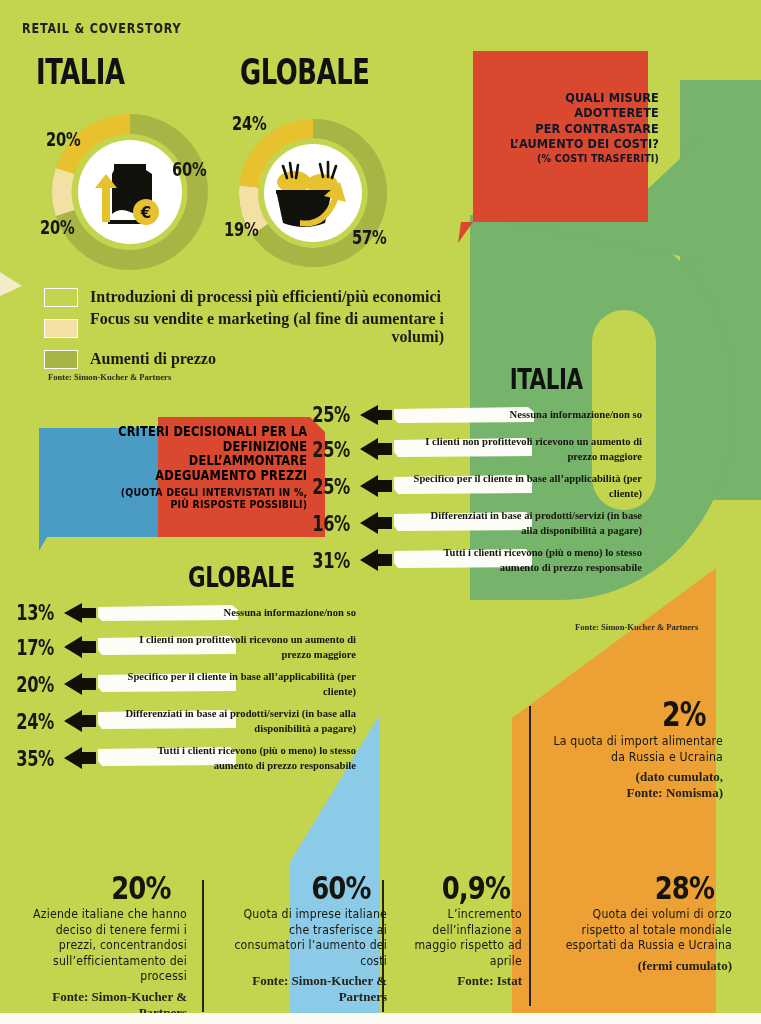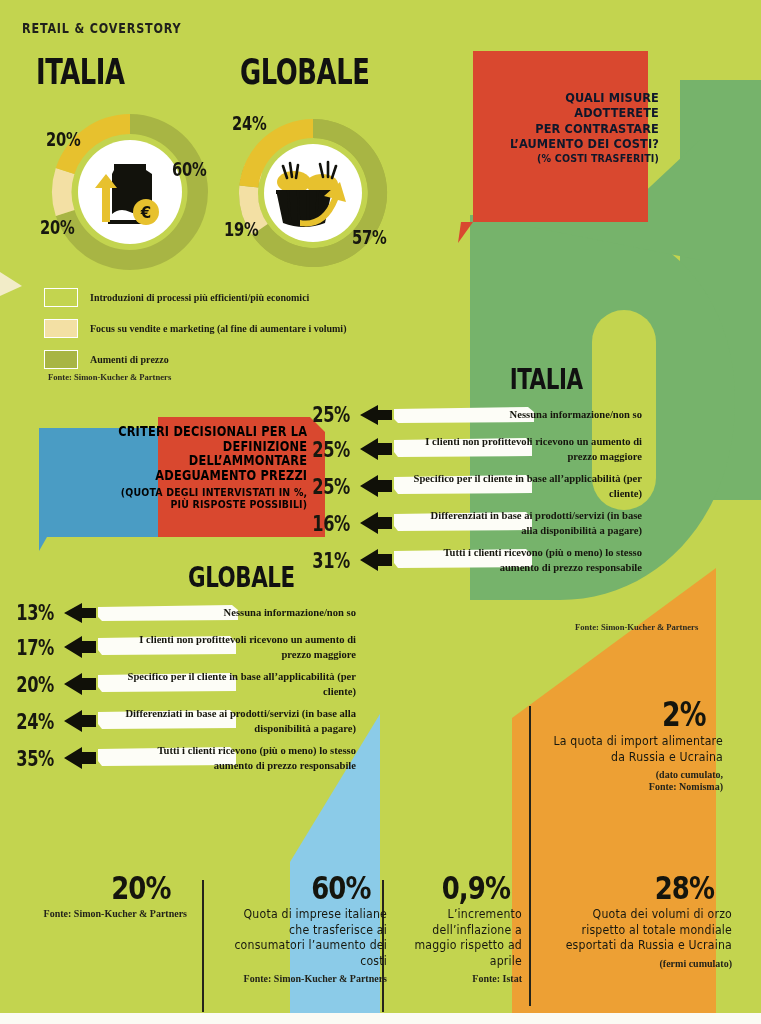--- a/index.html
+++ b/index.html
@@ -40,21 +40,21 @@
   #donut2{left:228px;top:108px;width:170px;height:170px;}
   .donut-lab{
     position:absolute;font-weight:bold;color:#16160f;font-size:19px;
     transform:scaleX(.86);transform-origin:left center;letter-spacing:-.3px;
   }
 
   
   #legend{position:absolute;left:44px;top:286px;width:400px;}
   .lg-row{display:flex;align-items:center;height:22px;margin-bottom:9px;}
   .lg-sw{width:34px;height:19px;border:1.6px solid #ffffff;box-sizing:border-box;flex:0 0 auto;}
-  .lg-tx{margin-left:12px;font-size:10px;font-weight:bold;color:#1b1b14;}
+  .lg-tx{margin-left:12px;font-size:16px;font-weight:bold;color:#1b1b14;}
   .src{font-size:8.6px;font-weight:bold;color:#2a2a20;}
   #legend-src{position:absolute;left:48px;top:372px;}
 
   
   #banner{position:absolute;left:39px;top:417px;width:286px;height:126px;}
   #banner .btxt{
     position:absolute;left:64px;top:8px;width:215px;color:#000000;font-weight:bold;
     line-height:1.1;
   }
   #banner .b1{font-size:13.3px;letter-spacing:.2px;transform:scaleX(.95);transform-origin:left top;}
@@ -86,21 +86,21 @@
   
   #stat-orange{position:absolute;left:548px;top:698px;width:175px;}
   .bigpct{
     font-size:33px;font-weight:bold;color:#15150d;line-height:1;
     letter-spacing:-1px;transform:scaleX(.9);transform-origin:left bottom;
   }
   .statdesc{
     font-size:12.2px;color:#18180f;line-height:1.28;margin-top:3px;
     letter-spacing:.2px;
   }
-  .statnote{font-size:10px;font-weight:bold;color:#23231a;line-height:1.2;margin-top:4px;}
+  .statnote{font-size:13px;font-weight:bold;color:#23231a;line-height:1.2;margin-top:4px;}
   #rule-orange{position:absolute;left:529px;top:706px;width:1.6px;height:300px;background:#24241a;}
 
   
   .bstat{position:absolute;width:165px;}
   .bstat .bigpct{font-size:32px;}
   #bs0{left:22px;top:872px;}
   #bs1{left:222px;top:872px;}
   #bs2{left:402px;top:872px;width:120px;}
   #bs3{left:552px;top:872px;width:180px;}
   .vrule{position:absolute;width:1.6px;background:#24241a;top:880px;height:132px;}
@@ -380,20 +380,21 @@
     <div class="statdesc cond">La quota di import alimentare da Russia e Ucraina</div>
     <div class="statnote serif" style="white-space:pre-line;">(dato cumulato,
 Fonte: Nomisma)</div>
   </div>
 
   <div class="vrule" id="vr1"></div>
   <div class="vrule" id="vr2"></div>
 
   <div class="bstat" id="bs0">
     <div class="bigpct cond">20%</div>
+    <div class="statdesc cond">Aziende italiane che hanno deciso di tenere fermi i prezzi, concentrandosi sull’efficientamento dei processi</div>
     <div class="statnote serif">Fonte: Simon-Kucher &amp; Partners</div>
   </div>
 
   <div class="bstat" id="bs1">
     <div class="bigpct cond">60%</div>
     <div class="statdesc cond">Quota di imprese italiane che trasferisce ai consumatori l’aumento dei costi</div>
     <div class="statnote serif">Fonte: Simon-Kucher &amp; Partners</div>
   </div>
 
   <div class="bstat" id="bs2">

